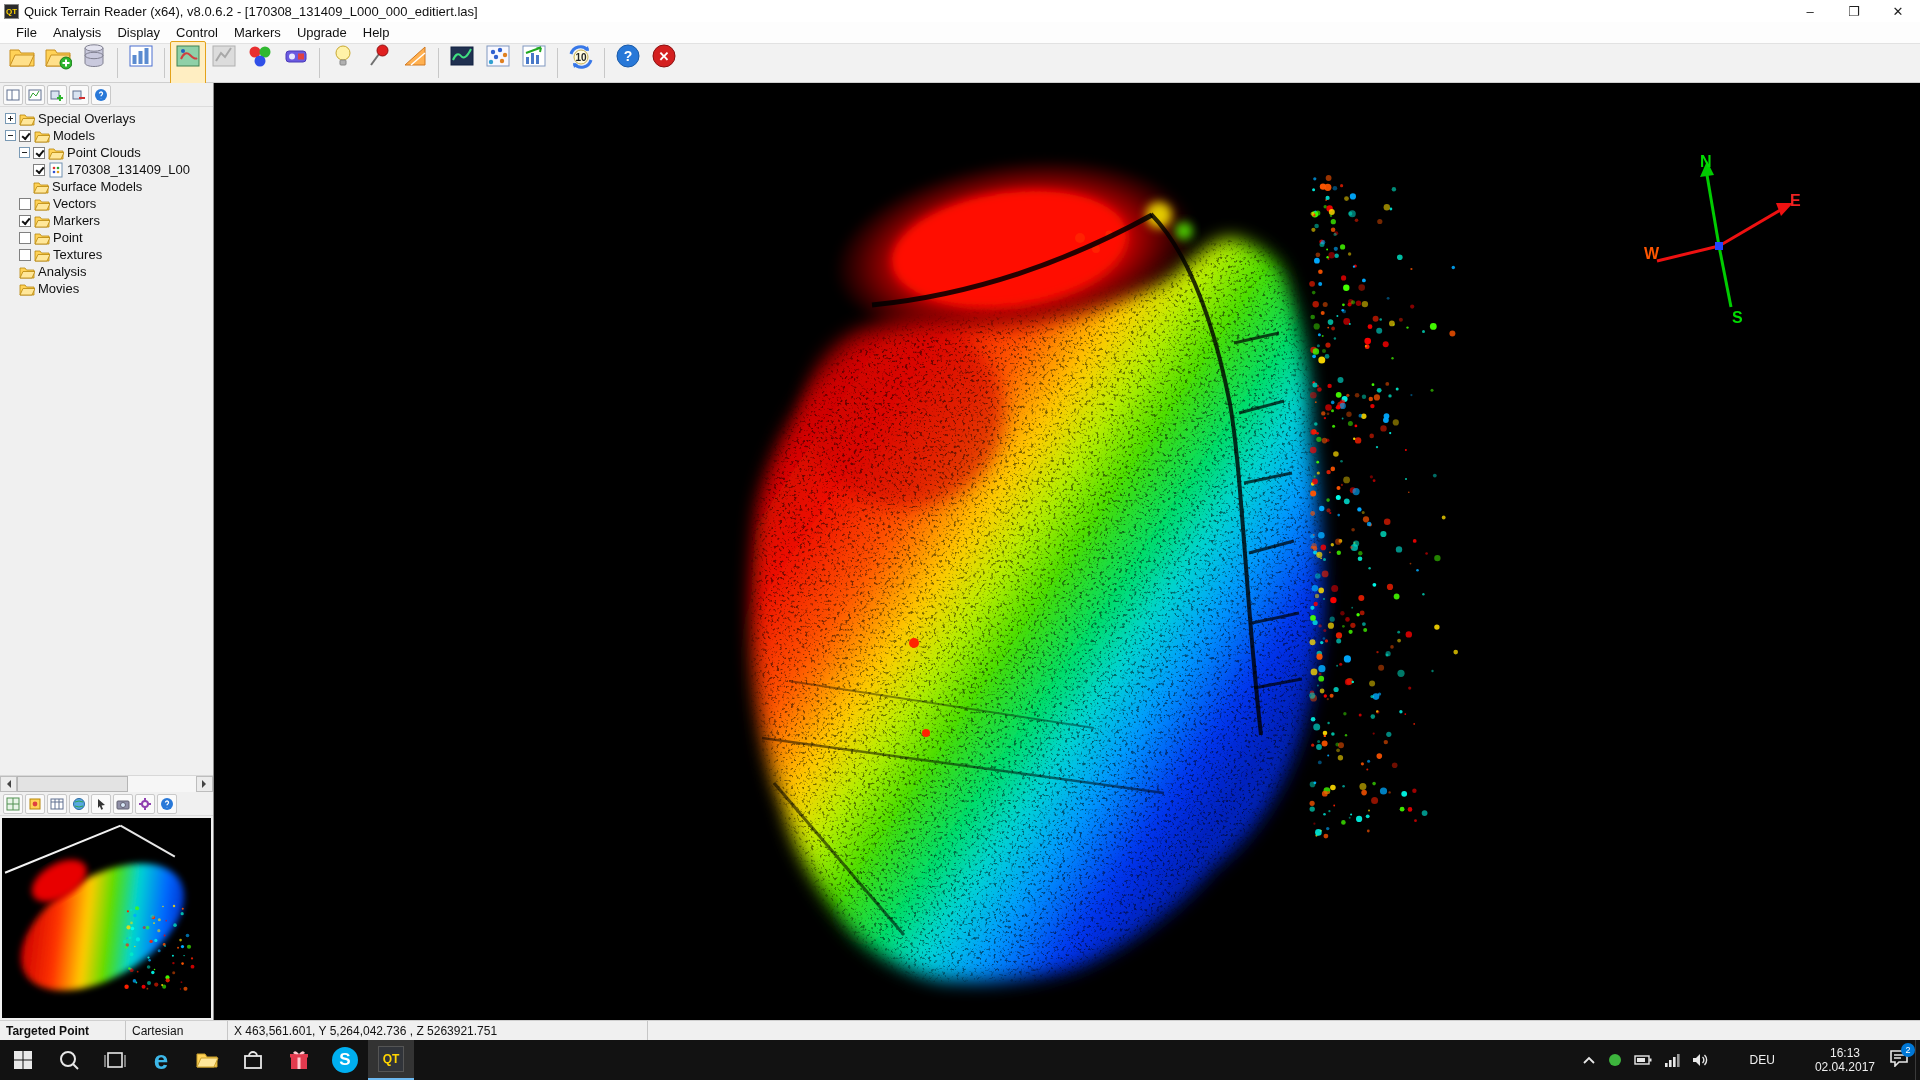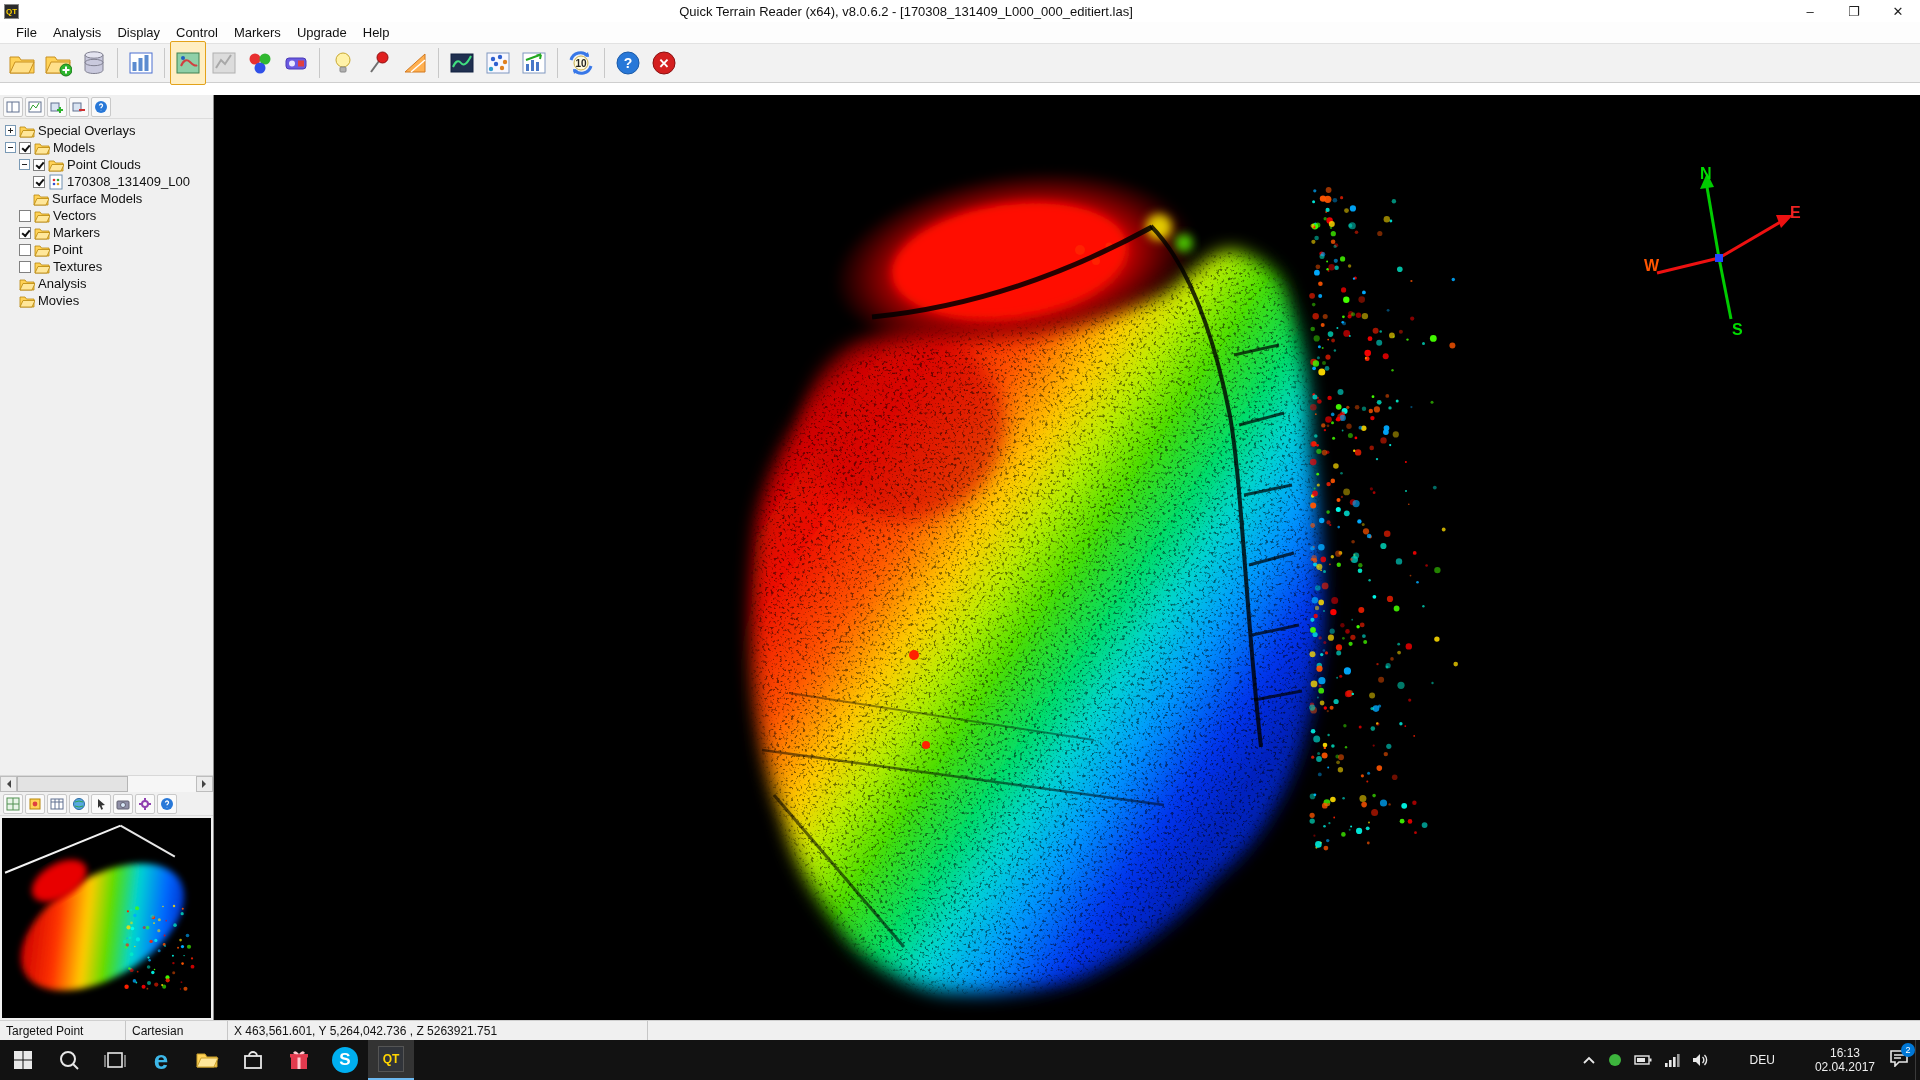--- a/index.html
+++ b/index.html
@@ -4,38 +4,38 @@
 <style>
   * { box-sizing: border-box; margin: 0; padding: 0; }
   html,body { width:1920px; height:1080px; overflow:hidden; background:#000;
     font-family:"Liberation Sans", sans-serif; }
   .screen { position:relative; width:1920px; height:1080px; display:flex; flex-direction:column; background:#fff; }
 
   
   .titlebar { height:22px; background:#ffffff; display:flex; align-items:center; flex:none; }
   .app-logo { width:15px; height:15px; margin:0 5px 0 4px; background:#2b2b2b; color:#ffd400;
     font-size:8px; font-weight:bold; display:flex; align-items:center; justify-content:center; border:1px solid #888; }
-  .title-text { font-size:13px; color:#111; flex:1; white-space:nowrap; overflow:hidden;text-align:center; }
+  .title-text { font-size:13px; color:#111; flex:1; white-space:nowrap; overflow:hidden; }
   .wbtns { display:flex; height:100%; }
   .wbtn { width:44px; height:100%; display:flex; align-items:center; justify-content:center; font-size:13px; color:#222; }
 
   
   .menubar { height:21px; background:#fdfdfd; display:flex; align-items:center; padding-left:8px; flex:none; }
   .menu-item { font-size:13px; color:#111; padding:2px 8px; }
 
   
   .toolbar { height:40px; background:#f2f2f2; border-top:1px solid #e2e2e2; border-bottom:1px solid #cfcfcf;
     display:flex; align-items:center; padding:0 4px; flex:none; }
-  .tbtn { width:36px; height:44px; display:flex; align-items:center; justify-content:center;
+  .tbtn { width:36px; height:44px; display:flex; align-items:flex-start; justify-content:center;
     border:1px solid transparent; border-radius:2px; flex:none; }
   .tbtn.active { background:#ffeec2; border-color:#e3a21a; }
   .tsep { width:1px; height:30px; background:#c8c8c8; margin:0 5px; flex:none; }
 
   
-  .workspace { flex:1; display:flex; min-height:0;margin-top:12px; }
+  .workspace { flex:1; display:flex; min-height:0; }
   .sidepanel { width:214px; flex:none; background:#f0f0f0; border-right:1px solid #8f8f8f;
     display:flex; flex-direction:column; }
   .panel-tools { height:24px; display:flex; align-items:center; padding:1px 3px; flex:none;
     border-bottom:1px solid #dcdcdc; }
   .pbtn { width:20px; height:20px; border:1px solid #c9c9c9; background:#fafafa; border-radius:2px;
     display:flex; align-items:center; justify-content:center; margin-right:2px; flex:none; }
 
   .tree { flex:1; padding-top:3px; overflow:hidden; }
   .trow { height:17px; display:flex; align-items:center; white-space:nowrap; }
   .trow.lvl0 { padding-left:5px; }
@@ -66,21 +66,21 @@
   
   .viewport { flex:1; position:relative; background:#000; overflow:hidden; }
   .cloud-svg { position:absolute; left:0; top:0; }
   .compass { position:absolute; left:1430px; top:68px; }
 
   
   .statusbar { height:20px; background:#f0f0f0; border-top:1px solid #cfcfcf; display:flex; flex:none;
     font-size:12px; color:#111; }
   .scell { border-right:1px solid #c6c6c6; padding:0 6px; display:flex; align-items:center;
     white-space:pre; overflow:hidden; flex:none; }
-  .scell.mode { width:126px; }
+  .scell.mode { width:126px;font-weight:bold; }
   .scell.coordsys { width:102px; }
   .scell.coords { width:420px; }
   .scell.dataset { width:800px; }
   .scell.perf { flex:1; border-right:none; }
 
   
   .taskbar { height:40px; background:#121212; display:flex; flex:none; color:#eee; }
   .tb-left { display:flex; }
   .tb-btn { width:46px; height:100%; display:flex; align-items:center; justify-content:center; flex:none; }
   .tb-btn.active { background:rgba(255,255,255,.14); border-bottom:2px solid #6cb8f0; }

